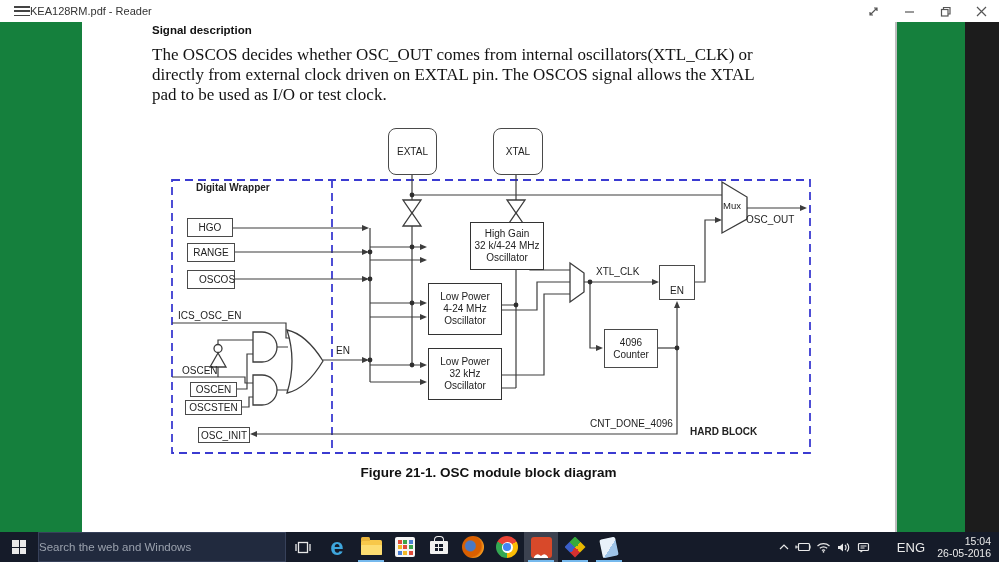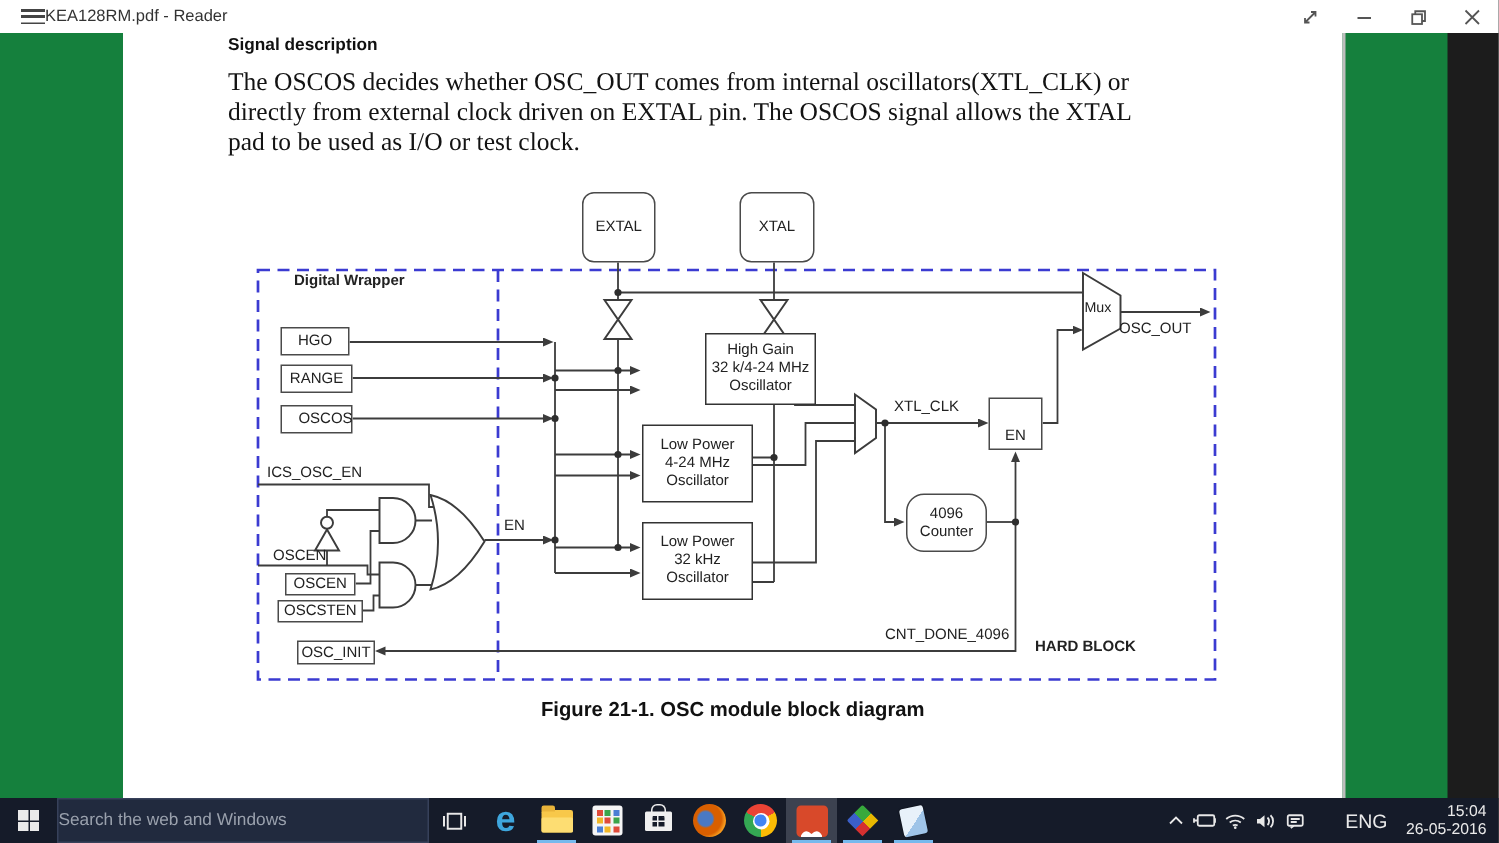--- a/index.html
+++ b/index.html
@@ -228,21 +228,21 @@
 
       <div class="dlabel" style="left:96px; top:288px;">ICS_OSC_EN</div>
       <div class="dlabel" style="left:100px; top:343px;">OSCEN</div>
       <div class="dbox" style="left:108px; top:360px; width:47px; height:15px;">OSCEN</div>
       <div class="dbox" style="left:103px; top:378px; width:57px; height:15px;">OSCSTEN</div>
       <div class="dbox" style="left:116px; top:405px; width:52px; height:16px;">OSC_INIT</div>
       <div class="dlabel" style="left:254px; top:323px;">EN</div>
 
       <div class="dlabel" style="left:514px; top:244px;">XTL_CLK</div>
       <div class="dbox enbox" style="left:577px; top:243px; width:36px; height:35px;">EN</div>
-      <div class="dbox pre" style="left:522px; top:307px; width:54px; height:39px;border-radius:12px;">4096
+      <div class="dbox pre" style="left:522px; top:307px; width:54px; height:39px;">4096
 Counter</div>
       <div class="dlabel" style="left:641px; top:178px; width:24px; font-size:9.5px;">Mux</div>
       <div class="dlabel" style="left:664px; top:192px;">OSC_OUT</div>
       <div class="dlabel" style="left:508px; top:396px;">CNT_DONE_4096</div>
       <div class="dlabel b" style="left:608px; top:404px;">HARD BLOCK</div>
     </div>
 
     <div class="doc-caption">Figure 21-1. OSC module block diagram</div>
   </div>
   <div class="pg-scrollbar"></div>

